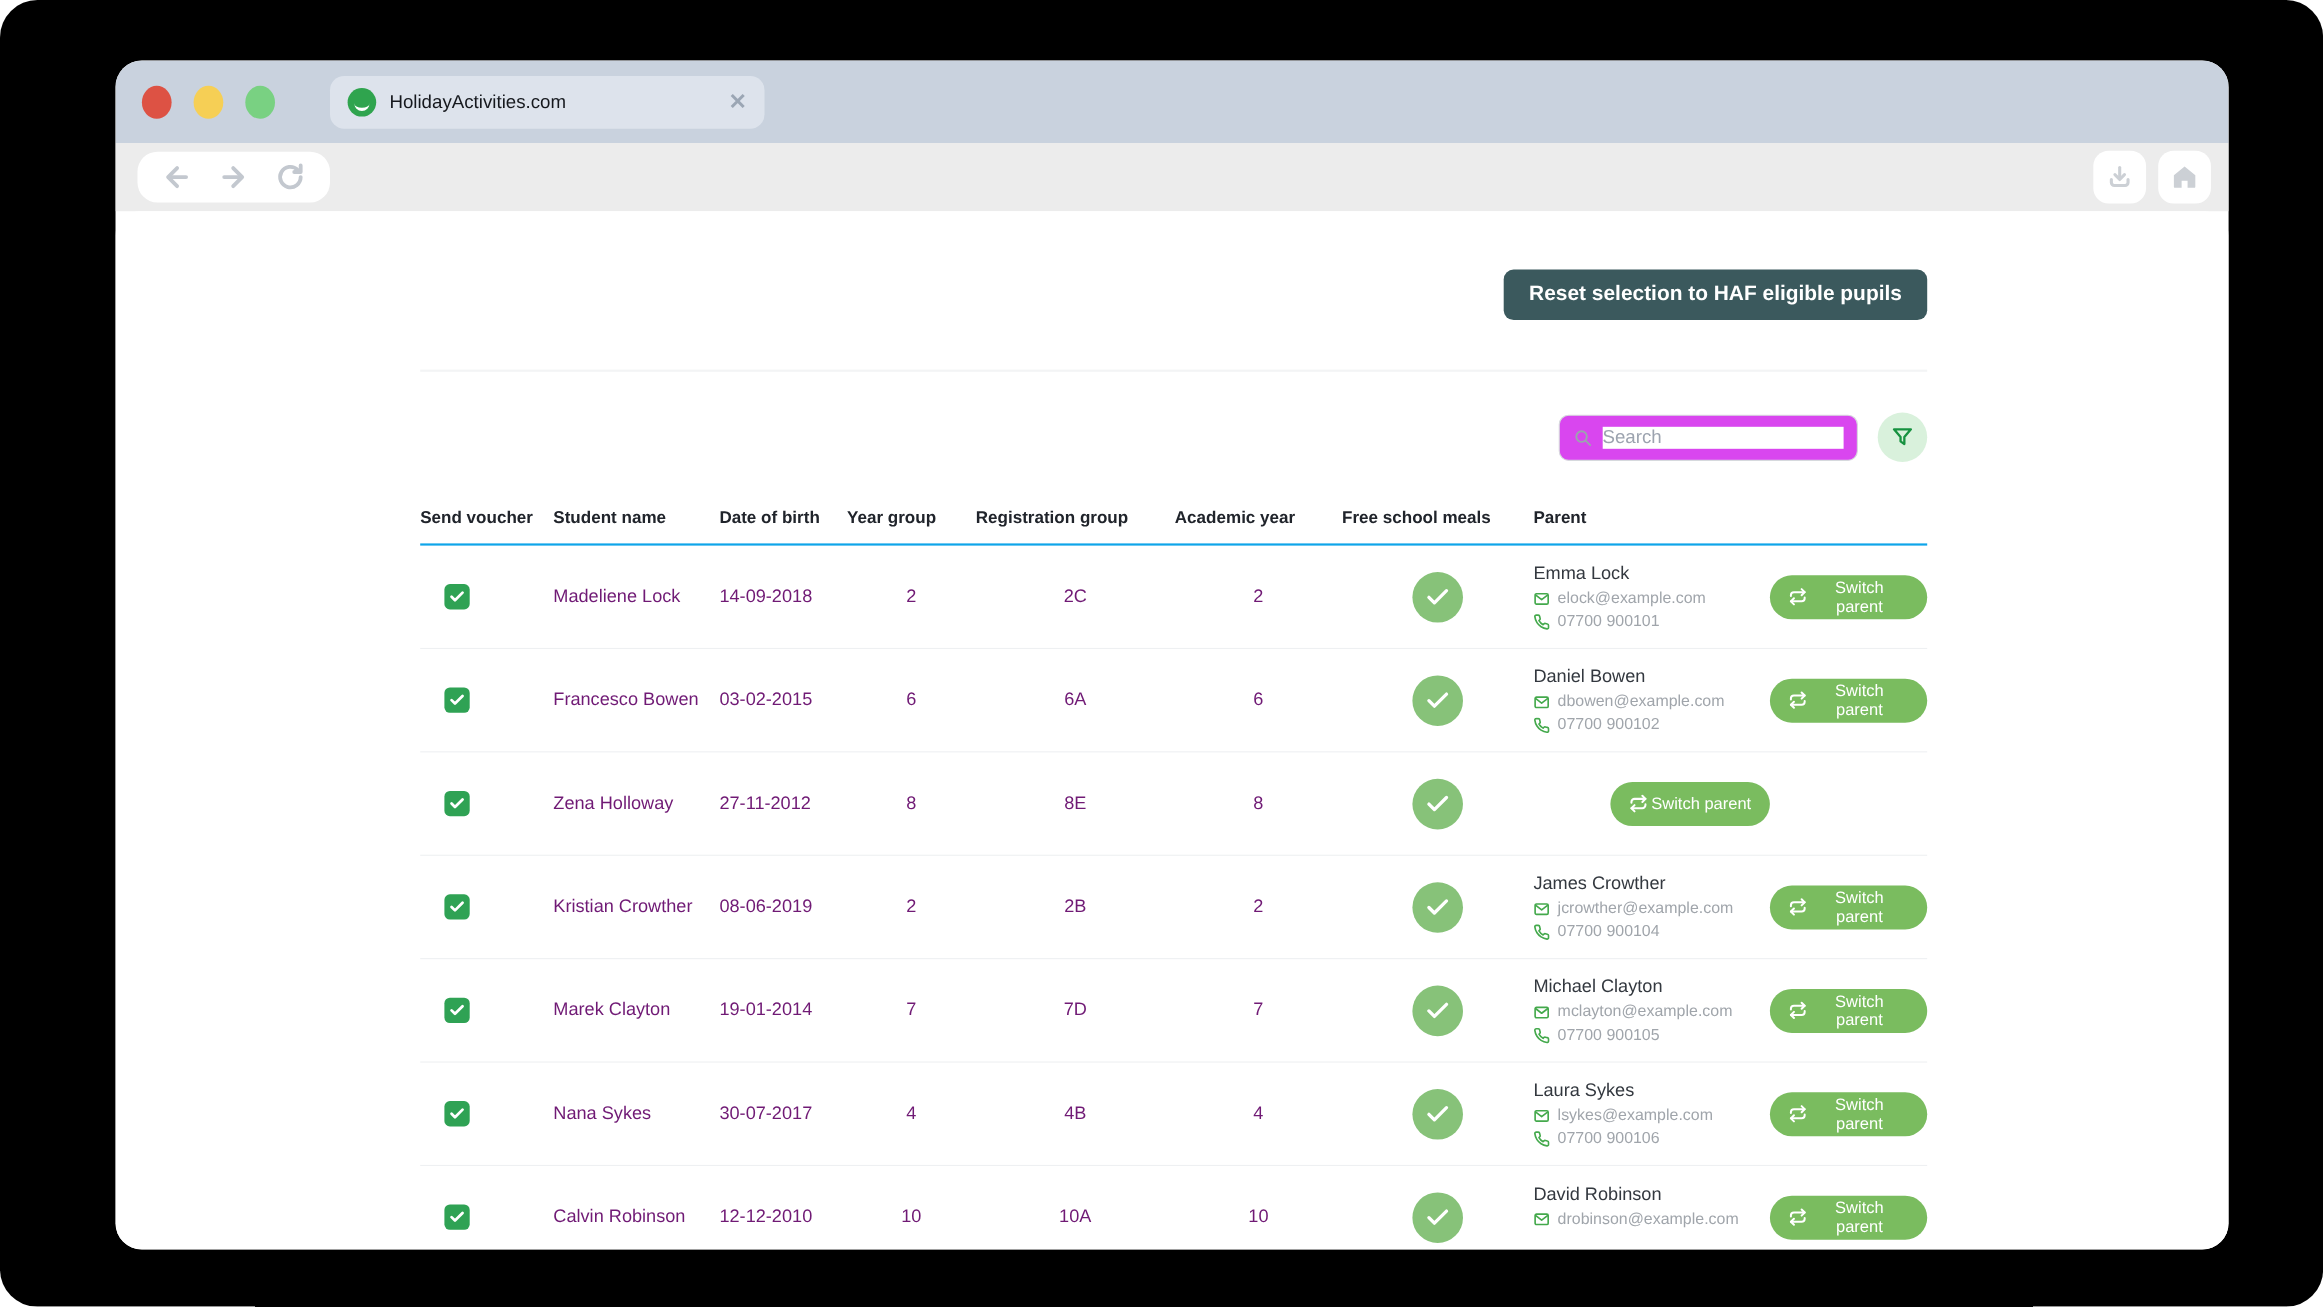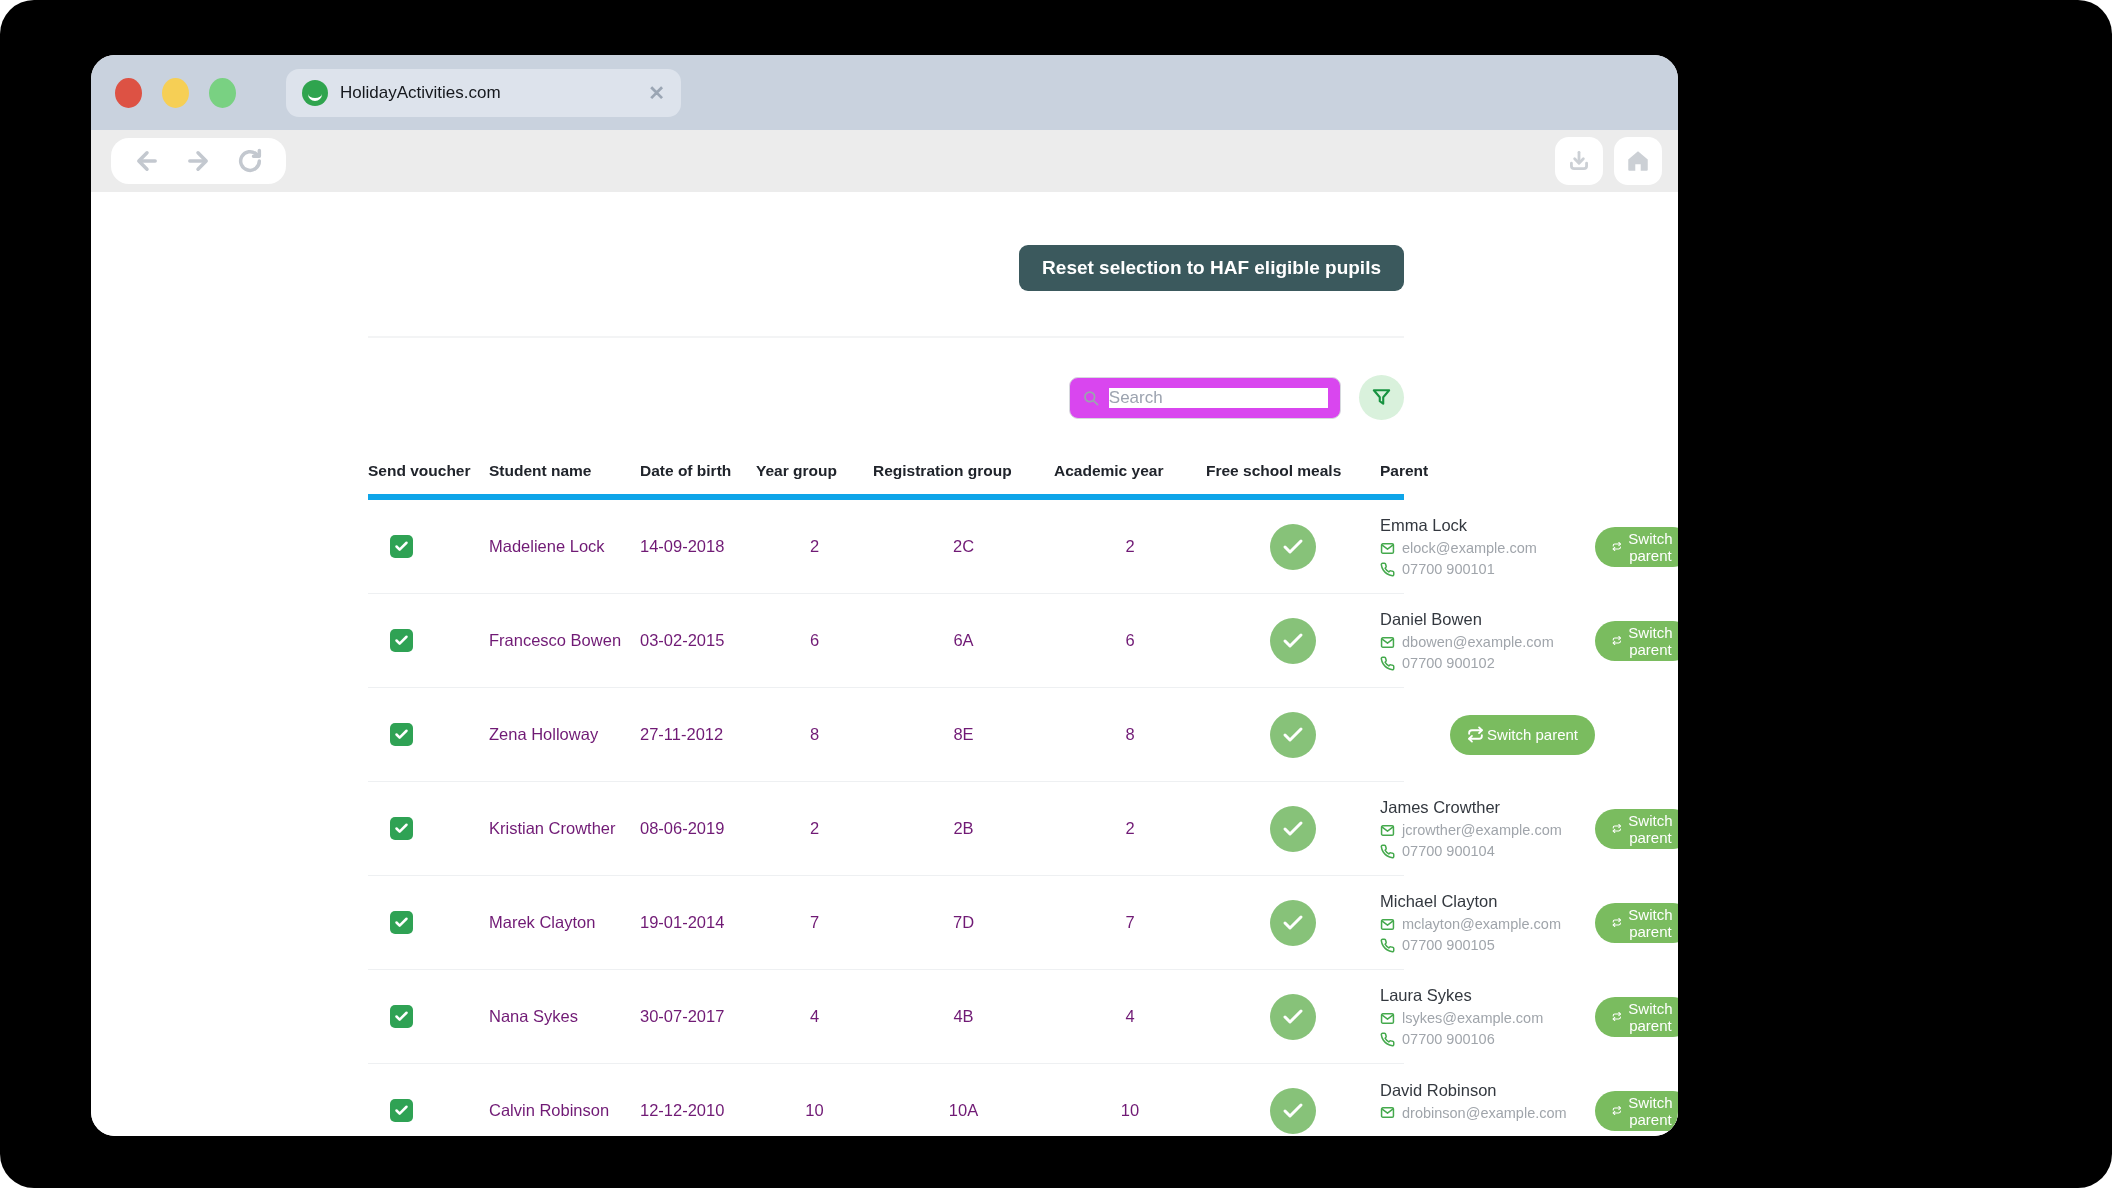--- a/index.html
+++ b/index.html
@@ -2,21 +2,21 @@
 <html><head>
 <meta charset="utf-8">
 <style>
   * { margin:0; padding:0; box-sizing:border-box; }
   html,body { background:#fff; }
   body { font-family:"Liberation Sans", sans-serif; }
   .canvas { position:relative; width:2112px; height:1188px; background:#fff; overflow:hidden; }
   .frame { position:absolute; inset:0; background:#000; border-radius:34px; }
 
   
-  .browser { position:absolute; left:91px; top:55px; width:1587px; height:1081px;
+  .browser { position:absolute; left:105px; top:55px; width:1921px; height:1081px;
              background:#fff; border-radius:24px; overflow:hidden; }
 
   
   .tabbar { height:75px; background:#c9d2de; display:flex; align-items:center; }
   .lights { display:flex; gap:20px; margin-left:24px; }
   .light { width:27px; height:30px; border-radius:50%; }
   .light.red{ background:#dd5244; } .light.yellow{ background:#f6cf55; } .light.green{ background:#79d182; }
   .tab { margin-left:50px; width:395px; height:48px; background:#dde3ec; border-radius:13px;
          display:flex; align-items:center; padding:0 16px; }
   .favicon { width:26px; height:26px; border-radius:50%; background:#2fa44e; position:relative; flex:0 0 auto; }
@@ -49,21 +49,21 @@
   .search-row { margin-top:37px; display:flex; justify-content:flex-end; align-items:center; gap:18px; }
   .search-box { width:272px; height:42px; border:1px solid #d6d9dd; border-radius:9px;
                 display:flex; align-items:center; padding:0 12px; background:#d946ef; }
   .search-box input { border:none; outline:none; font-family:inherit; font-size:17px; color:#404650; width:100%; margin-left:9px; }
   .search-box input::placeholder { color:#9ca3af; }
   .filter-btn { width:45px; height:45px; border-radius:50%; background:#d9f1dc; border:none;
                 display:flex; align-items:center; justify-content:center; }
 
   
   .grid { display:grid; grid-template-columns:121px 151px 116px 117px 181px 152px 174px 215px 1fr; align-items:center; }
-  .thead { margin-top:42px; padding-bottom:14px; border-bottom:6px solid #0ea5e9; }
+  .thead { margin-top:42px; padding-bottom:14px; border-bottom:2px solid #0ea5e9; }
   .th { font-size:15.5px; font-weight:bold; color:#20242b; }
   .trow { height:94px; border-bottom:1px solid #eef0f2; }
   .cell { font-size:16.5px; color:#701a75; }
   .center { text-align:center; }
   .checkbox { width:23px; height:23px; margin-left:22px; border-radius:5px; background:#2fa254;
               display:flex; align-items:center; justify-content:center; }
   .fsm-wrap { display:flex; justify-content:center; }
   .fsm { width:46px; height:46px; border-radius:50%; background:#87c279;
          display:flex; align-items:center; justify-content:center; }
   .parent { display:flex; flex-direction:column; gap:5px; }

